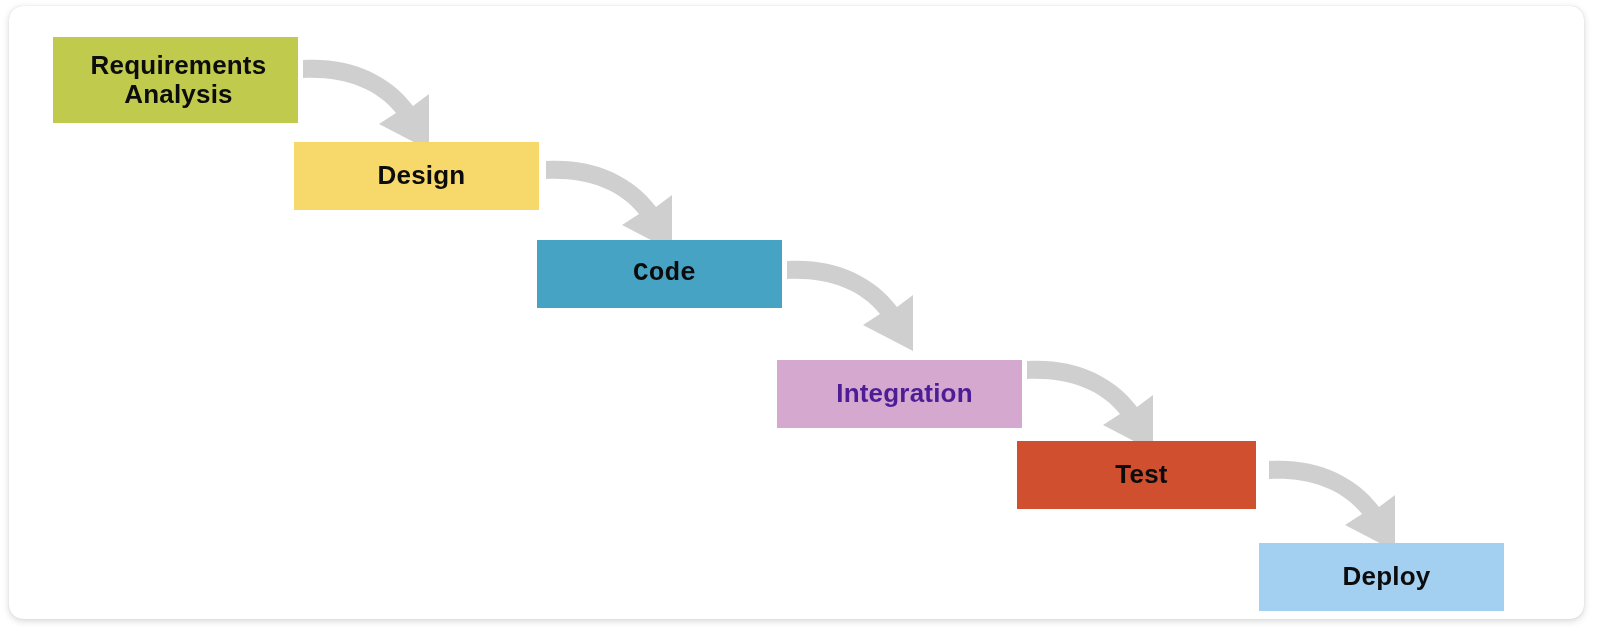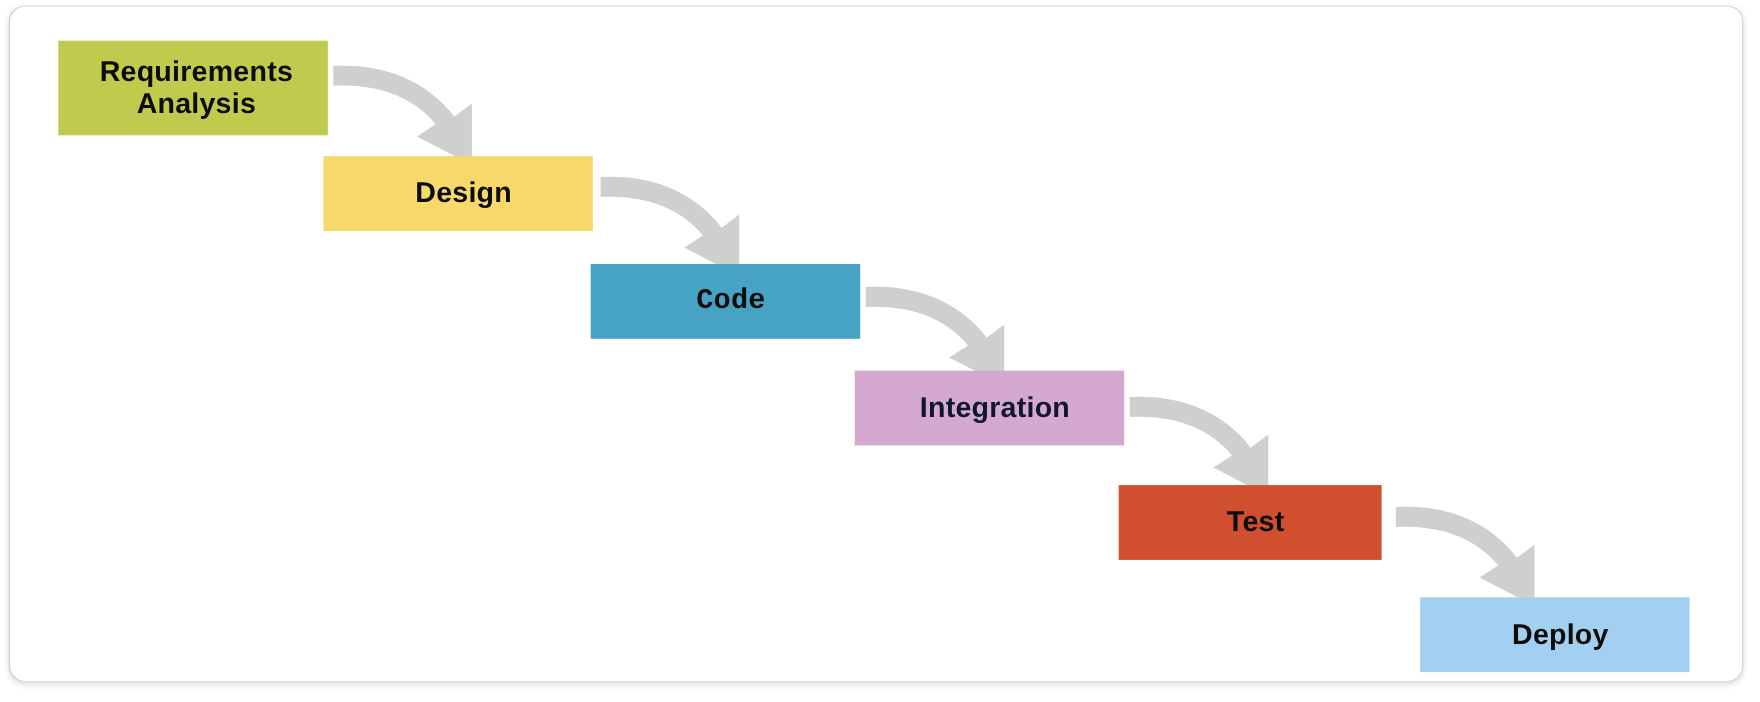--- a/index.html
+++ b/index.html
@@ -106,19 +106,19 @@
             <use xlink:href="#curved-arrow" x="1018" y="343"></use>
             <use xlink:href="#curved-arrow" x="1260" y="443"></use>
           </g>
       </svg>
 
       <div id="boxes-group">
           <div class="phase-box two-line" style="left: 44px; top: 31px; width: 245px; height: 86px; background: rgb(192, 202, 77); font-size: 26px; color: rgb(12, 12, 12);"><span class="phase-label">Requirements
 Analysis</span></div>
           <div class="phase-box" style="left: 285px; top: 136px; width: 245px; height: 68px; background: rgb(247, 216, 106); font-size: 26px; color: rgb(12, 12, 12);"><span class="phase-label">Design</span></div>
           <div class="phase-box" style="left: 528px; top: 234px; width: 245px; height: 68px; background: rgb(71, 163, 196); font-size: 26px; color: rgb(12, 12, 12); font-family: Liberation Mono, monospace;"><span class="phase-label">Code</span></div>
-          <div class="phase-box" style="left: 768px; top: 331px; width: 245px; height: 68px; background: rgb(213, 168, 208); font-size: 26px; color: #0f172a;"><span class="phase-label">Integration</span></div>
+          <div class="phase-box" style="left: 768px; top: 354px; width: 245px; height: 68px; background: rgb(213, 168, 208); font-size: 26px; color: #4c1d95;"><span class="phase-label">Integration</span></div>
           <div class="phase-box" style="left: 1008px; top: 435px; width: 239px; height: 68px; background: rgb(207, 79, 46); font-size: 26px; color: rgb(12, 12, 12);"><span class="phase-label">Test</span></div>
-          <div class="phase-box" style="left: 1250px; top: 537px; width: 245px; height: 68px; background: rgb(163, 207, 240); font-size: 26px; color: rgb(12, 12, 12); margin-left: 32px;"><span class="phase-label">Deploy</span></div>
+          <div class="phase-box" style="left: 1250px; top: 537px; width: 245px; height: 68px; background: rgb(163, 207, 240); font-size: 26px; color: rgb(12, 12, 12);"><span class="phase-label">Deploy</span></div>
         </div>
     </div>
   </div>
 </div>
 
 </body></html>

